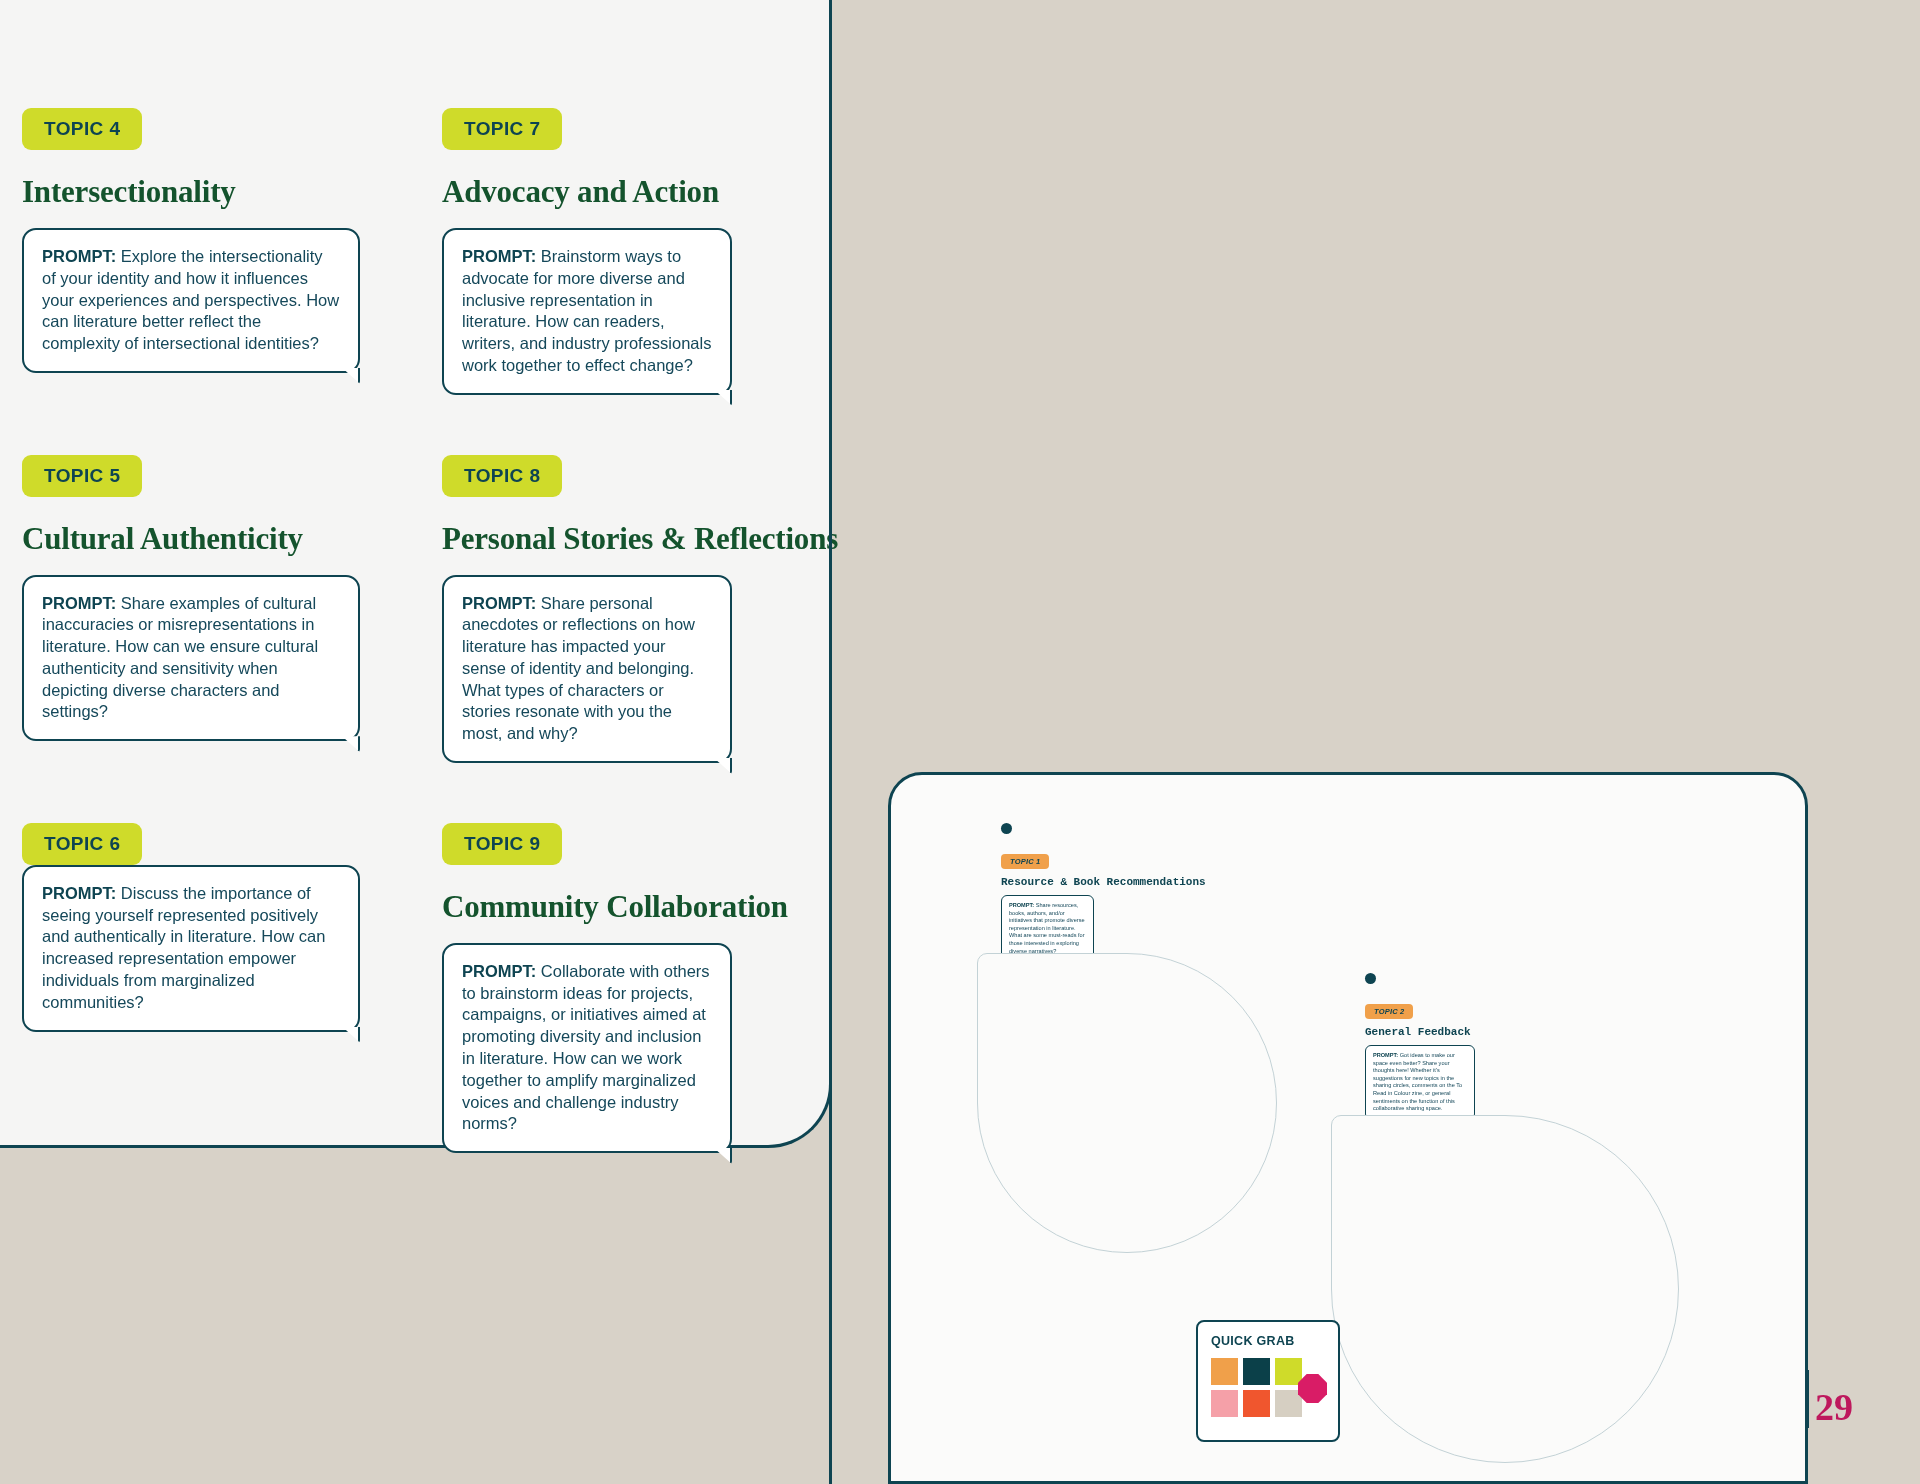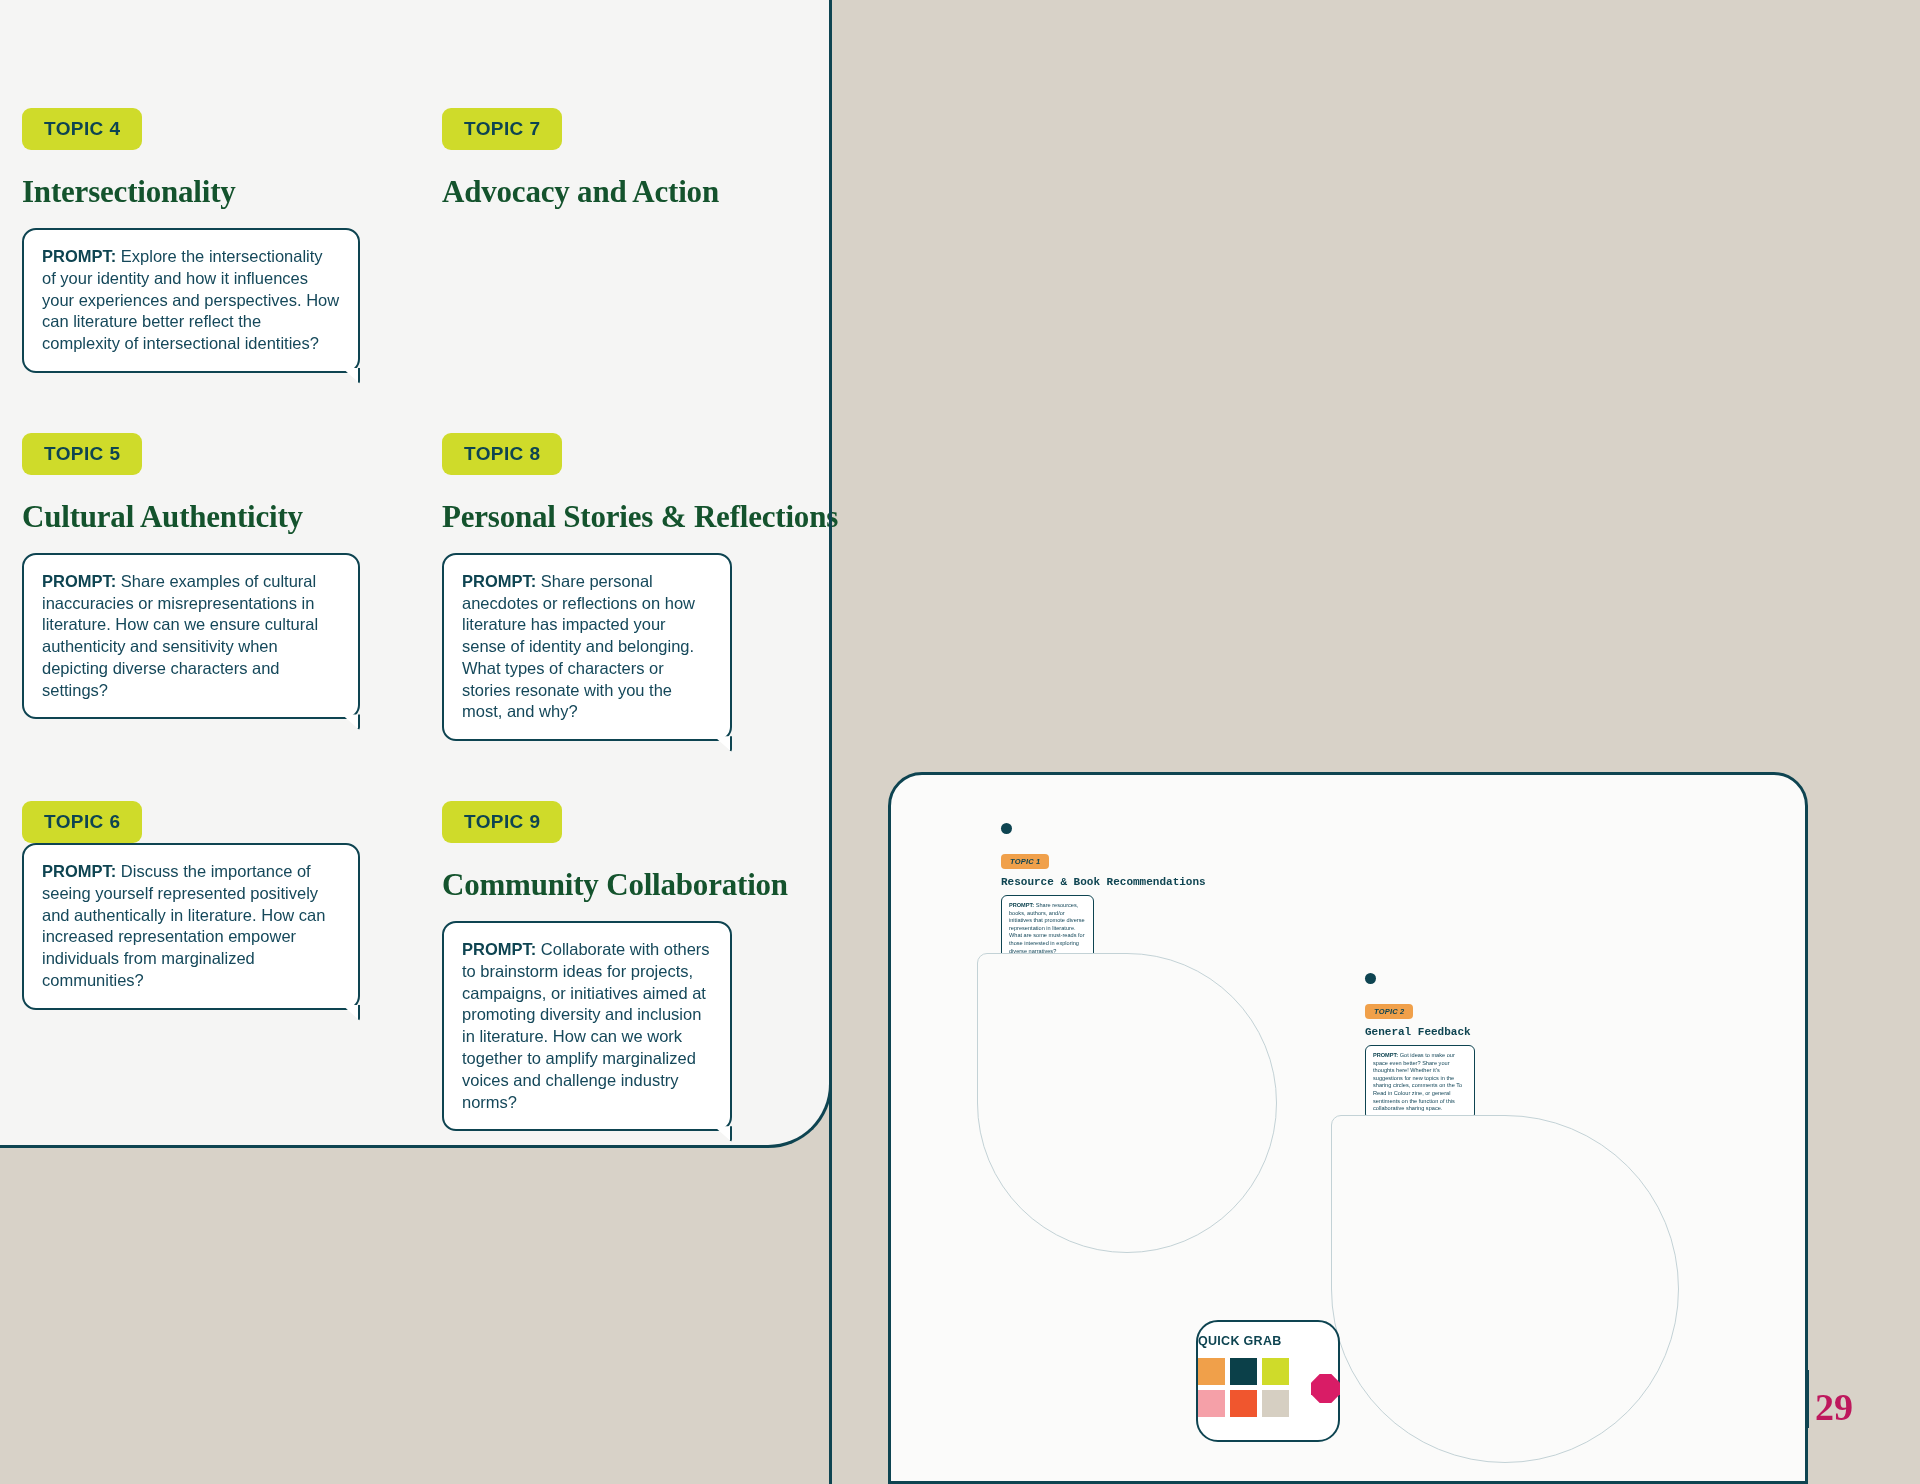--- a/index.html
+++ b/index.html
@@ -155,22 +155,22 @@
     border-bottom-left-radius: 50%;
   }
 
   
   .quick-grab {
     position: absolute;
     left: 1196px; top: 1320px;
     width: 144px; height: 122px;
     background: #ffffff;
     border: 2.5px solid #0e4451;
-    border-radius: 22px;
-    padding: 12px 0;
+    border-radius: 8px;
+    padding: 12px 13px;
   }
   .qg-title {
     color: #0e4451;
     font-weight: bold;
     font-size: 12.5px;
     letter-spacing: 0.3px;
     margin-bottom: 10px;
   }
   .qg-body { position: relative; }
   .qg-swatches {
@@ -220,20 +220,23 @@
         <div class="topic-badge">TOPIC 4</div>
         <div class="topic-title">Intersectionality</div>
         <div class="prompt-bubble">
           <span class="lbl">PROMPT:</span><span> Explore the intersectionality of your identity and how it influences your experiences and perspectives. How can literature better reflect the complexity of intersectional identities?</span>
         </div>
       </div>
 
       <div class="topic-cell">
         <div class="topic-badge">TOPIC 7</div>
         <div class="topic-title">Advocacy and Action</div>
+        <div class="prompt-bubble wide">
+          <span class="lbl">PROMPT:</span><span> Brainstorm ways to advocate for more diverse and inclusive representation in literature. How can readers, writers, and industry professionals work together to effect change?</span>
+        </div>
       </div>
 
       <div class="topic-cell">
         <div class="topic-badge">TOPIC 5</div>
         <div class="topic-title">Cultural Authenticity</div>
         <div class="prompt-bubble">
           <span class="lbl">PROMPT:</span><span> Share examples of cultural inaccuracies or misrepresentations in literature. How can we ensure cultural authenticity and sensitivity when depicting diverse characters and settings?</span>
         </div>
       </div>
 

